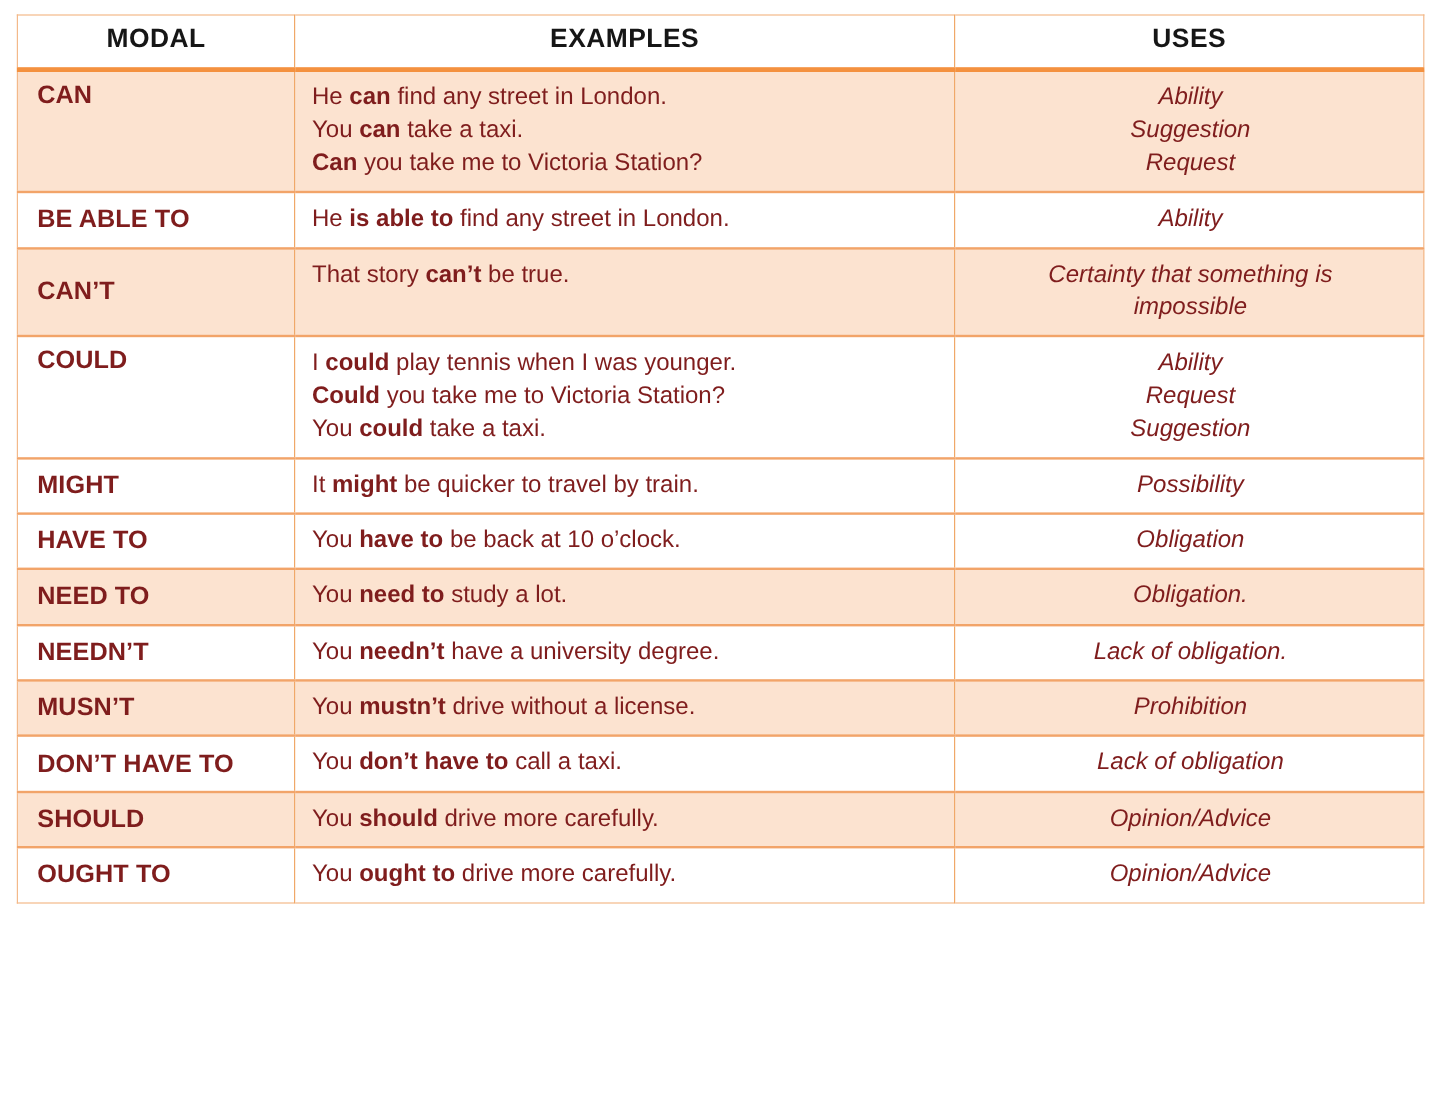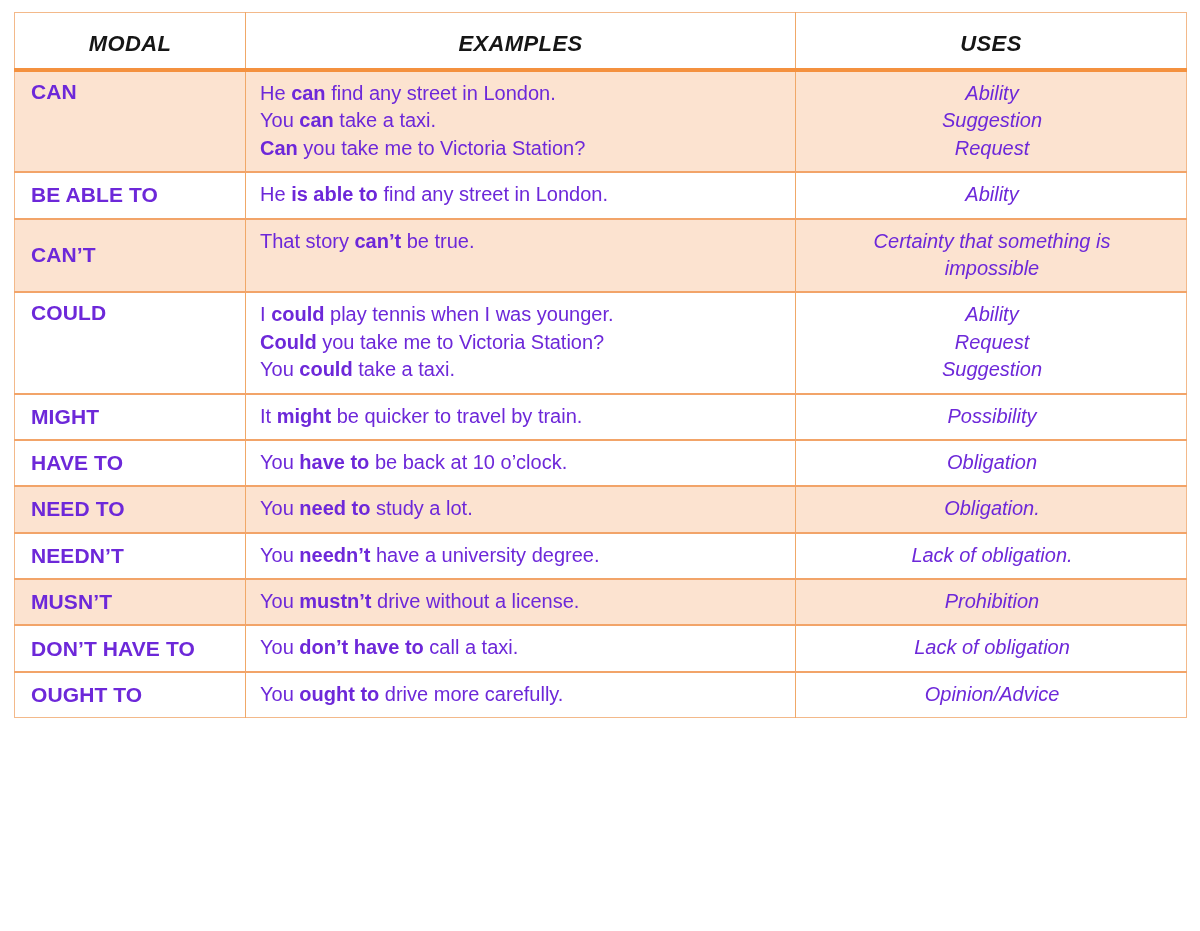--- a/index.html
+++ b/index.html
@@ -35,38 +35,37 @@
   table.modal-table col.col-ex     { width: 550px; }
   table.modal-table col.col-uses   { width: 391px; }
 
   thead th {
     background: #ffffff;
     text-align: center;
     font-weight: bold;
     font-size: 22px;
     color: #161616;
     letter-spacing: 0.4px;
-    padding: 16px 6px 9px 6px;
+    padding: 4px 6px 9px 6px;
     border-left: 1px solid #f0a868;
     border-right: 1px solid #f0a868;
     border-bottom: 4px solid #f4913f;
     vertical-align: middle;
     height: 30px;
-    font-style: italic;
   }
   thead th:first-child { border-left: none; }
   thead th:last-child  { border-right: none; }
 
   tbody td {
     border-left: 1px solid #f0a868;
     border-right: 1px solid #f0a868;
     border-bottom: 2px solid #f2a469;
     vertical-align: top;
     padding: 8px 10px 10px 14px;
-    color: #6d28d9;
+    color: #7f1d1d;
   }
   tbody td:first-child { border-left: none; }
   tbody td:last-child  { border-right: none; text-align: center; }
   tbody tr:last-child td { border-bottom: none; }
 
   tbody tr.shade td { background: #fce3d0; }
   tbody tr.plain td { background: #ffffff; }
 
   td.cell-modal {
     font-weight: bold;
@@ -203,20 +202,29 @@
         </tr>
         <tr class="plain">
           <td class="cell-modal mid">DON’T HAVE TO</td>
           <td class="cell-examples">
             <span class="line">You <b>don’t have to</b> call a taxi.</span>
           </td>
           <td class="cell-uses">
             <span class="line">Lack of obligation</span>
           </td>
         </tr>
+        <tr class="shade">
+          <td class="cell-modal mid">SHOULD</td>
+          <td class="cell-examples">
+            <span class="line">You <b>should</b> drive more carefully.</span>
+          </td>
+          <td class="cell-uses">
+            <span class="line">Opinion/Advice</span>
+          </td>
+        </tr>
         <tr class="plain">
           <td class="cell-modal mid">OUGHT TO</td>
           <td class="cell-examples">
             <span class="line">You <b>ought to</b> drive more carefully.</span>
           </td>
           <td class="cell-uses">
             <span class="line">Opinion/Advice</span>
           </td>
         </tr>
       </tbody>

